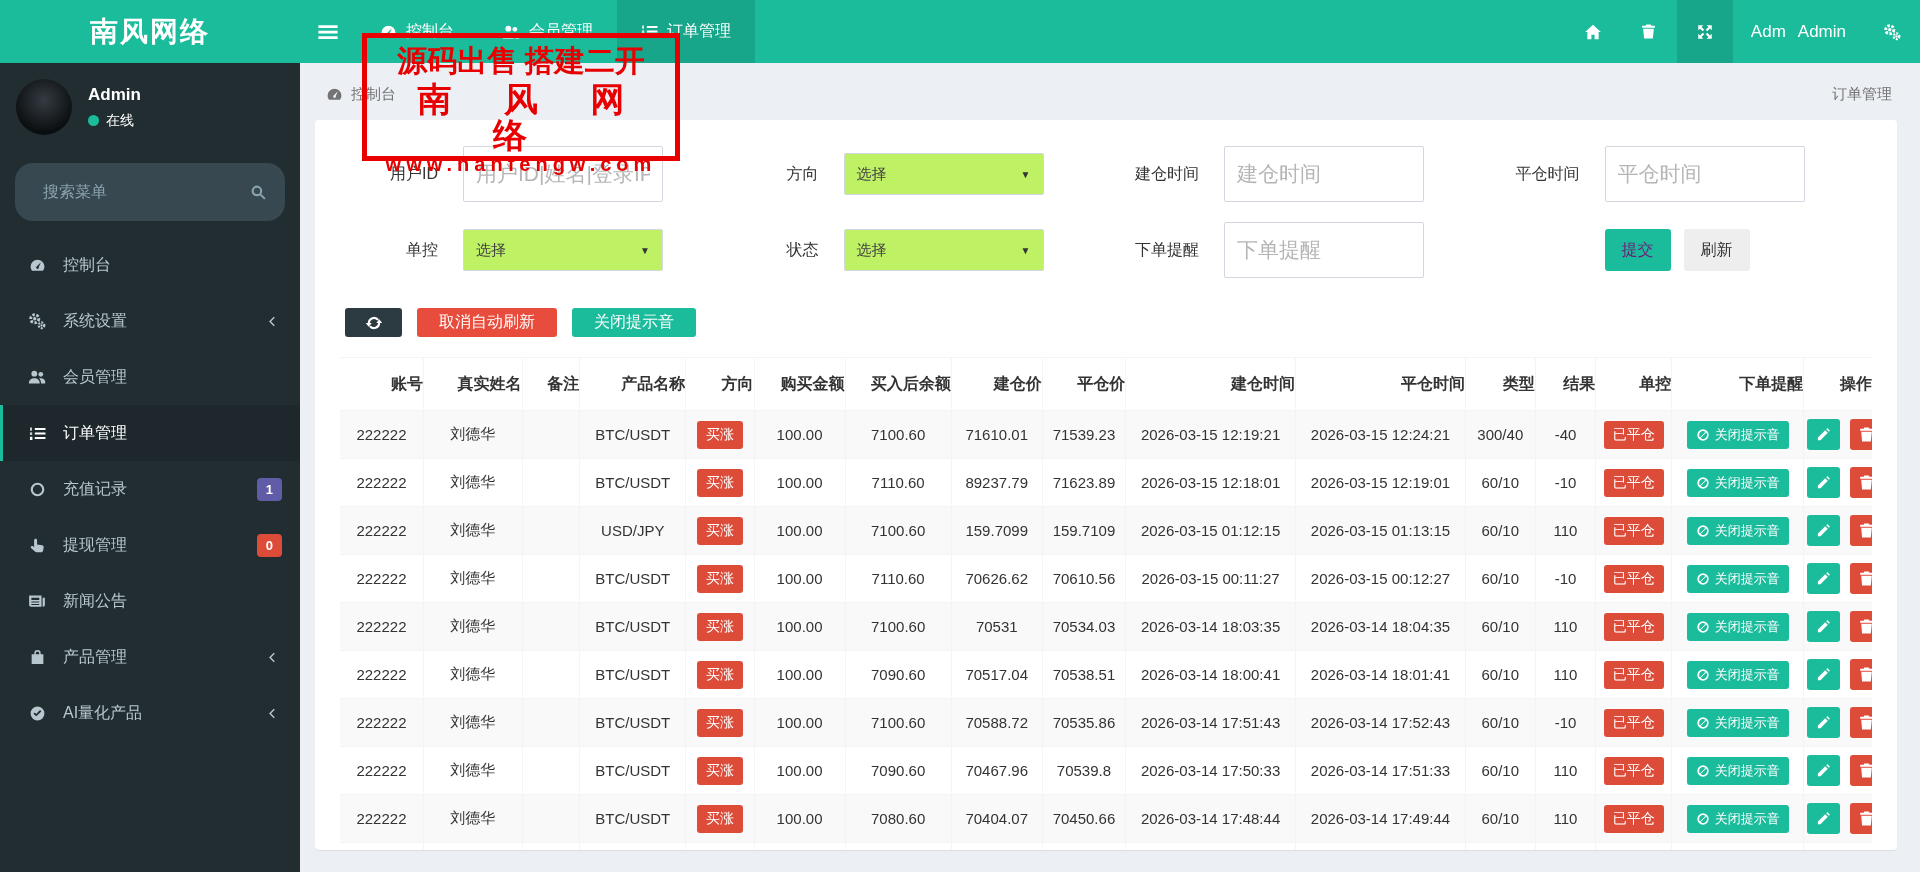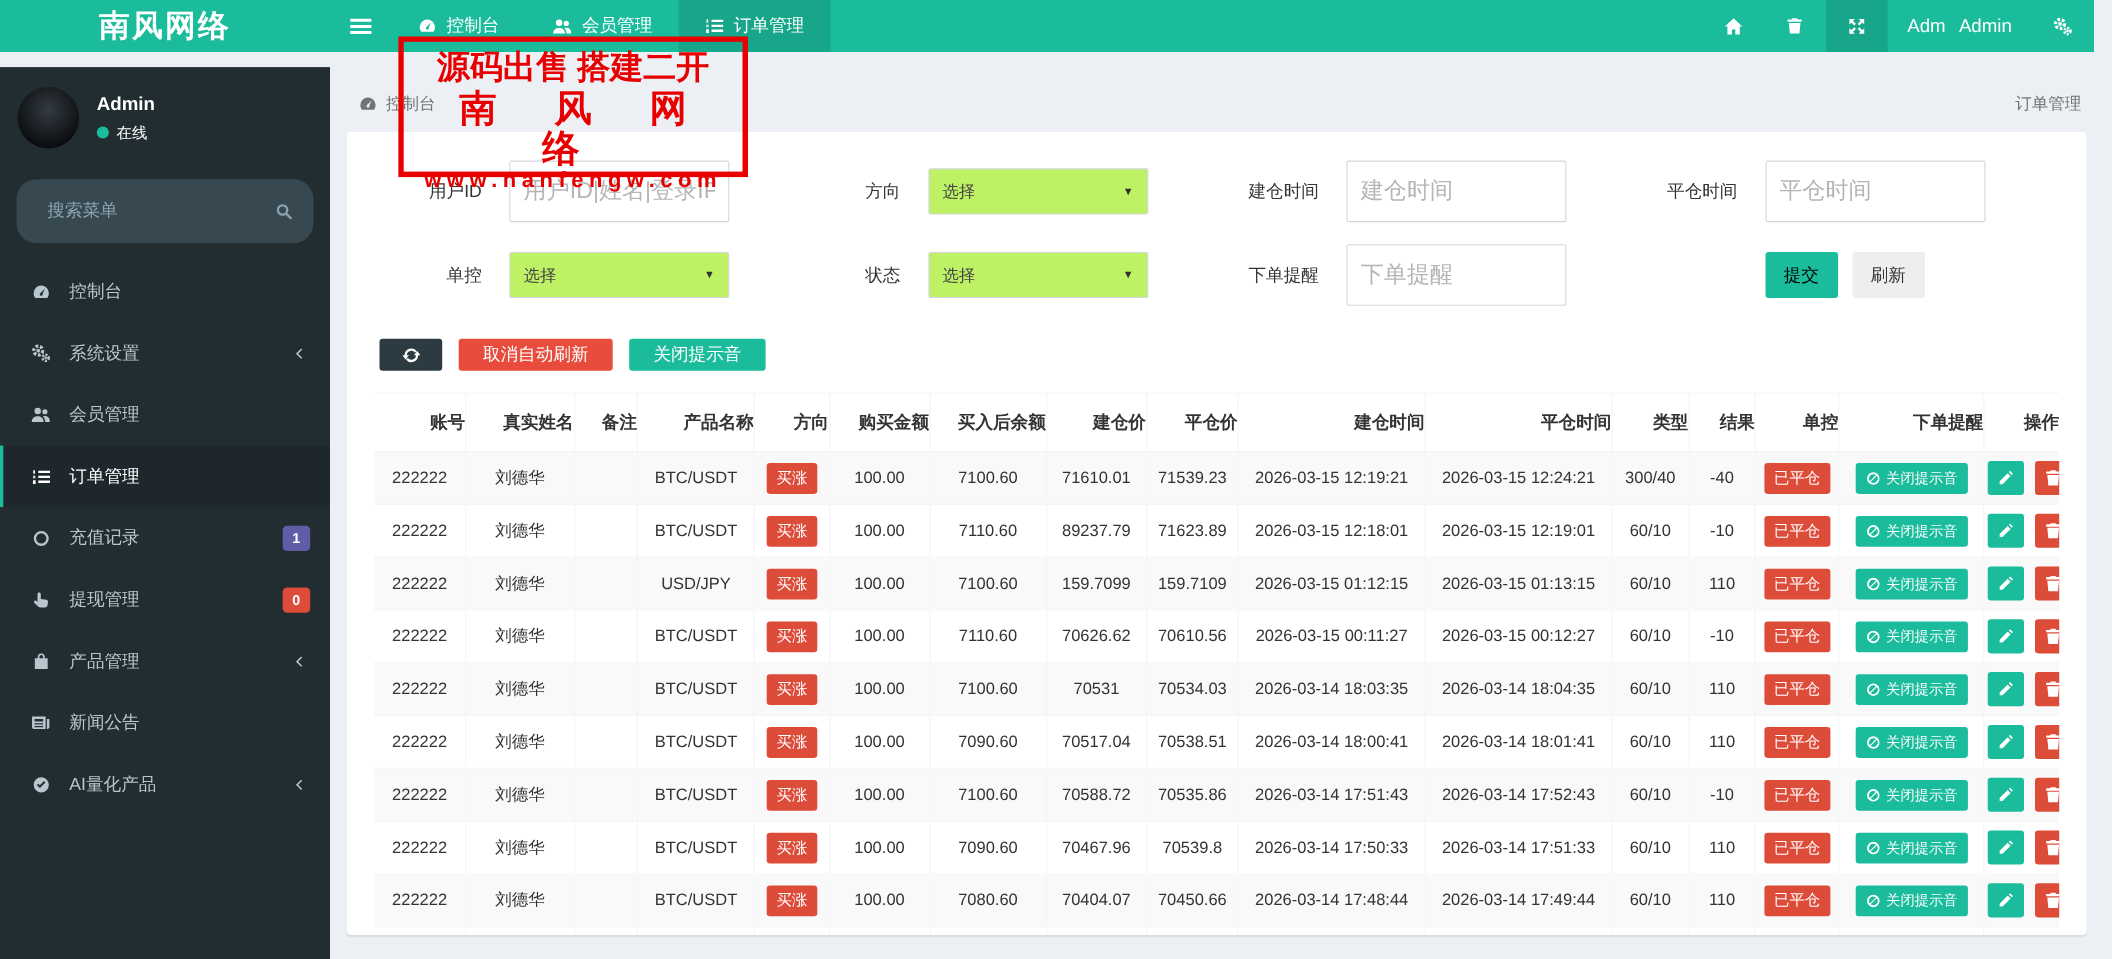--- a/index.html
+++ b/index.html
@@ -1,20 +1,20 @@
 <!DOCTYPE html>
 <html><head>
 <meta charset="utf-8">
 <style>
   * { box-sizing: border-box; margin: 0; padding: 0; }
   html,body { width:1920px; height:872px; overflow:hidden;
     font-family:"Liberation Sans","DejaVu Sans",sans-serif; background:#ecf0f5; }
 
   
-  .topbar { position:fixed; top:0; left:0; right:17px; height:47px; display:flex; z-index:50; }
+  .topbar { position:fixed; top:0; left:0; right:0; height:63px; display:flex; z-index:50; }
   .logo { width:300px; background:#1abc9c; color:#fff; font-size:28px; font-weight:bold;
     display:flex; align-items:center; justify-content:center; letter-spacing:2px; }
   .navmain { flex:1; background:#1abc9c; display:flex; align-items:stretch; }
   .hamburger { width:56px; background:transparent; border:none; color:#fff; cursor:pointer;
     display:flex; align-items:center; justify-content:center; }
   .topnav { display:flex; align-items:stretch; }
   .topnav-item { display:flex; align-items:center; gap:9px; padding:0 24px; color:#fff;
     font-size:16px; text-decoration:none; cursor:pointer; }
   .topnav-item.active { background:#17a689; }
   .nav-right { margin-left:auto; display:flex; align-items:stretch; }
@@ -62,21 +62,21 @@
   .fgroup { display:flex; align-items:center; }
   .flabel { flex:none; width:118px; text-align:right; padding-right:25px; font-size:16px; color:#333; }
   .fctrl { width:200px; height:56px; border:1px solid #d2d6de; border-radius:2px;
     padding:0 12px; font-size:21px; color:#333; outline:none; }
   .fctrl::placeholder { color:#b5b5b5; }
   .fselect { width:200px; height:42px; border:1px solid #d2d6de; border-radius:2px; background:#bef264;
     display:flex; align-items:center; justify-content:space-between; padding:0 12px;
     font-size:15px; color:#444; cursor:pointer; }
   .caret { font-size:10px; color:#333; }
   .btn { height:42px; border:none; border-radius:3px; font-size:16px; cursor:pointer; }
-  .btn-submit { background:#1abc9c; color:#000000; width:66px; margin-right:13px; }
+  .btn-submit { background:#1abc9c; color:#701a75; width:66px; margin-right:13px; }
   .btn-plain { background:#eeeeee; color:#333; width:66px; }
 
   
   .toolbar { padding:22px 30px 20px; display:flex; gap:15px; }
   .tbtn { height:29px; border:none; border-radius:3px; color:#fff; font-size:16px;
     padding:0 22px; cursor:pointer; display:flex; align-items:center; justify-content:center; }
   .tbtn.dark { background:#2c3b41; width:57px; padding:0; }
   .tbtn.red { background:#e74c3c; }
   .tbtn.teal { background:#1abc9c; }
 
@@ -271,42 +271,42 @@
           <svg width="17" height="17" viewBox="0 0 16 16" fill="currentColor">
             <path d="M6.2 1.6c.8 0 1.4.6 1.4 1.4V7l4.7.8c1 .2 1.7 1.1 1.5 2.1l-.5 2.8c-.2 1-1 1.7-2 1.7H7.2c-.6 0-1.2-.3-1.6-.7L2.1 10.6c-.5-.5-.5-1.3 0-1.8.5-.5 1.3-.5 1.8 0l.9.9V3c0-.8.6-1.4 1.4-1.4z"></path>
           </svg>
         </span>
         <span>提现管理</span>
         <span class="lspace"></span>
         <span class="sbadge" style="background:#dd4b39">0</span>
       </li>
       <li class="">
         <span class="ic ">
+          <svg width="18" height="18" viewBox="0 0 16 16" fill="currentColor" fill-rule="evenodd">
+            <path d="M1 3h11v10H2.5A1.5 1.5 0 0 1 1 11.5V3zm2 2v2h7V5H3zm0 3.4v1h7v-1H3zm0 2.2v1h7v-1H3zM13 5h2v6.5c0 .8-.7 1.5-1.5 1.5H13V5z"></path>
+          </svg>
+        </span>
+        <span>新闻公告</span>
+        <span class="lspace"></span>
+      </li>
+      <li class="">
+        <span class="ic ">
           <svg width="17" height="17" viewBox="0 0 16 16" fill="currentColor" fill-rule="evenodd">
             <path d="M5 5V4a3 3 0 0 1 6 0v1h2.5v9.2h-11V5H5zm1.4 0h3.2V4a1.6 1.6 0 0 0-3.2 0v1z"></path>
           </svg>
         </span>
         <span>产品管理</span>
         <span class="lspace"></span>
         <span class="chev">
           <span class="ic ">
             <svg width="13" height="13" viewBox="0 0 16 16" fill="currentColor">
               <path d="M10.8 2.2 5 8l5.8 5.8 1.2-1.2L7.4 8l4.6-4.6z"></path>
             </svg>
           </span>
         </span>
-      </li>
-      <li class="">
-        <span class="ic ">
-          <svg width="18" height="18" viewBox="0 0 16 16" fill="currentColor" fill-rule="evenodd">
-            <path d="M1 3h11v10H2.5A1.5 1.5 0 0 1 1 11.5V3zm2 2v2h7V5H3zm0 3.4v1h7v-1H3zm0 2.2v1h7v-1H3zM13 5h2v6.5c0 .8-.7 1.5-1.5 1.5H13V5z"></path>
-          </svg>
-        </span>
-        <span>新闻公告</span>
-        <span class="lspace"></span>
       </li>
       <li class="">
         <span class="ic ">
           <svg width="17" height="17" viewBox="0 0 16 16" fill="currentColor" fill-rule="evenodd">
             <path d="M8 1.5a6.5 6.5 0 1 1 0 13 6.5 6.5 0 0 1 0-13zM6.8 10.7l4.8-4.7-1.2-1.2-3.6 3.6-1.4-1.4-1.2 1.2z"></path>
           </svg>
         </span>
         <span>AI量化产品</span>
         <span class="lspace"></span>
         <span class="chev">

